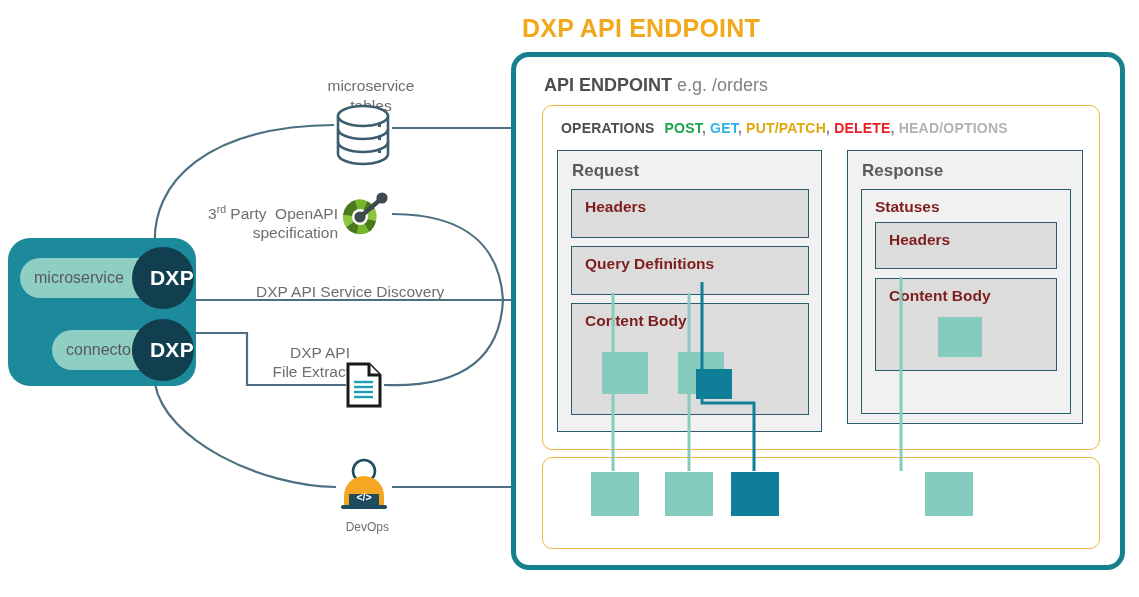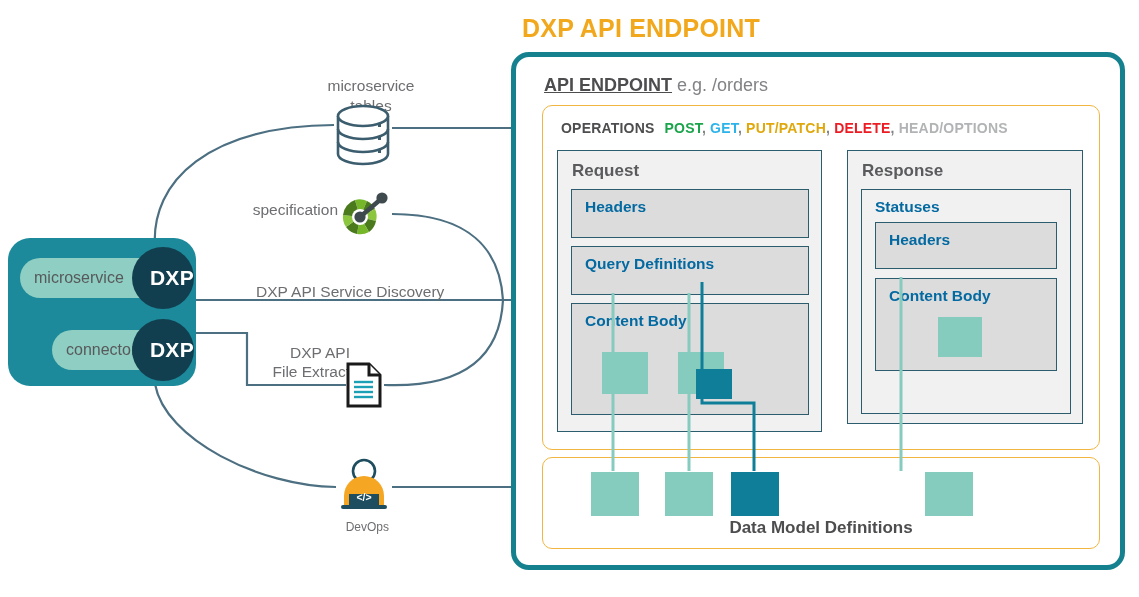--- a/index.html
+++ b/index.html
@@ -51,21 +51,21 @@
     position:absolute;left:522px;top:14px;
     font-size:25px;font-weight:bold;color:#f2a81d;letter-spacing:.2px;
   }
   #api-endpoint-card{
     position:absolute;left:511px;top:52px;width:614px;height:518px;
     border:5px solid #15818f;border-radius:18px;background:#ffffff;box-sizing:border-box;
   }
   #api-endpoint-heading{
     position:absolute;left:28px;top:18px;font-size:18px;color:#808285;
   }
-  #api-endpoint-heading b{color:#4d4d4f;font-weight:bold;text-decoration:underline;}
+  #api-endpoint-heading b{color:#4d4d4f;font-weight:bold;}
 
   #operations-card{
     position:absolute;left:26px;top:48px;width:558px;height:345px;
     border:1px solid #f0b63f;border-radius:10px;box-sizing:border-box;background:#fff;
   }
   #operations-heading{
     position:absolute;left:18px;top:14px;font-size:14px;font-weight:bold;color:#4d4d4f;
     letter-spacing:.2px;white-space:nowrap;
   }
   #operations-heading .verbs{font-weight:bold;margin-left:10px;}
@@ -74,21 +74,21 @@
   .op-panel{
     position:absolute;background:#f1f1f1;border:1px solid #2c5d6e;box-sizing:border-box;
   }
   #request-panel{left:14px;top:44px;width:265px;height:282px;}
   #response-panel{left:304px;top:44px;width:236px;height:274px;}
   .panel-title{position:absolute;left:14px;top:10px;font-size:17px;font-weight:bold;color:#5a5b5d;}
 
   .sub-box{
     position:absolute;background:#dcdcdc;border:1px solid #2c5d6e;box-sizing:border-box;
   }
-  .sub-title{position:absolute;left:13px;top:8px;font-size:15.5px;font-weight:bold;color:#0369a1;}
+  .sub-title{position:absolute;left:13px;top:8px;font-size:15.5px;font-weight:bold;color:#7f1d1d;}
 
   #req-headers{left:13px;top:38px;width:238px;height:49px;}
   #req-query{left:13px;top:95px;width:238px;height:49px;}
   #req-content{left:13px;top:152px;width:238px;height:112px;}
 
   #statuses-box{left:13px;top:38px;width:210px;height:225px;background:#f1f1f1;}
   #res-headers{left:13px;top:32px;width:182px;height:47px;}
   #res-content{left:13px;top:88px;width:182px;height:93px;}
 
   .model-sq{position:absolute;background:#85ccbf;}
@@ -141,20 +141,21 @@
       <span>DXP</span>
     </div>
   </div>
 
   <div class="mid-label" id="label-microservice-tables">
     <div>microservice</div>
     <div>tables</div>
   </div>
 
   <div class="mid-label" id="label-openapi">
+    <div>3<span class="sup">rd</span> Party&nbsp; OpenAPI</div>
     <div>specification</div>
   </div>
 
   <div class="mid-label" id="label-service-discovery">DXP API Service Discovery</div>
 
   <div class="mid-label" id="label-file-extract">
     <div>DXP API</div>
     <div>File Extract</div>
   </div>
 
@@ -270,21 +271,20 @@
           </div>
         </div>
       </div>
     </div>
 
     <div id="datamodel-card">
       <div class="model-sq" style="left:48px;top:14px;width:48px;height:44px;"></div>
       <div class="model-sq" style="left:122px;top:14px;width:48px;height:44px;"></div>
       <div class="model-sq dark" style="left:188px;top:14px;width:48px;height:44px;"></div>
       <div class="model-sq" style="left:382px;top:14px;width:48px;height:44px;"></div>
-      <div id="datamodel-label">Data Model Definitions</div>
     </div>
 
     <svg style="position:absolute;left:0;top:0;width:604px;height:508px;pointer-events:none;" viewBox="0 0 604 508">
       <g fill="none" stroke-width="3">
         <path d="M97,236 L97,414" stroke="#85ccbf"></path>
         <path d="M173,236 L173,414" stroke="#85ccbf"></path>
         <path d="M385,220 L385,414" stroke="#85ccbf"></path>
         <path d="M186,225 L186,346 L238,346 L238,414" stroke="#0e7e99"></path>
       </g>
     </svg>

